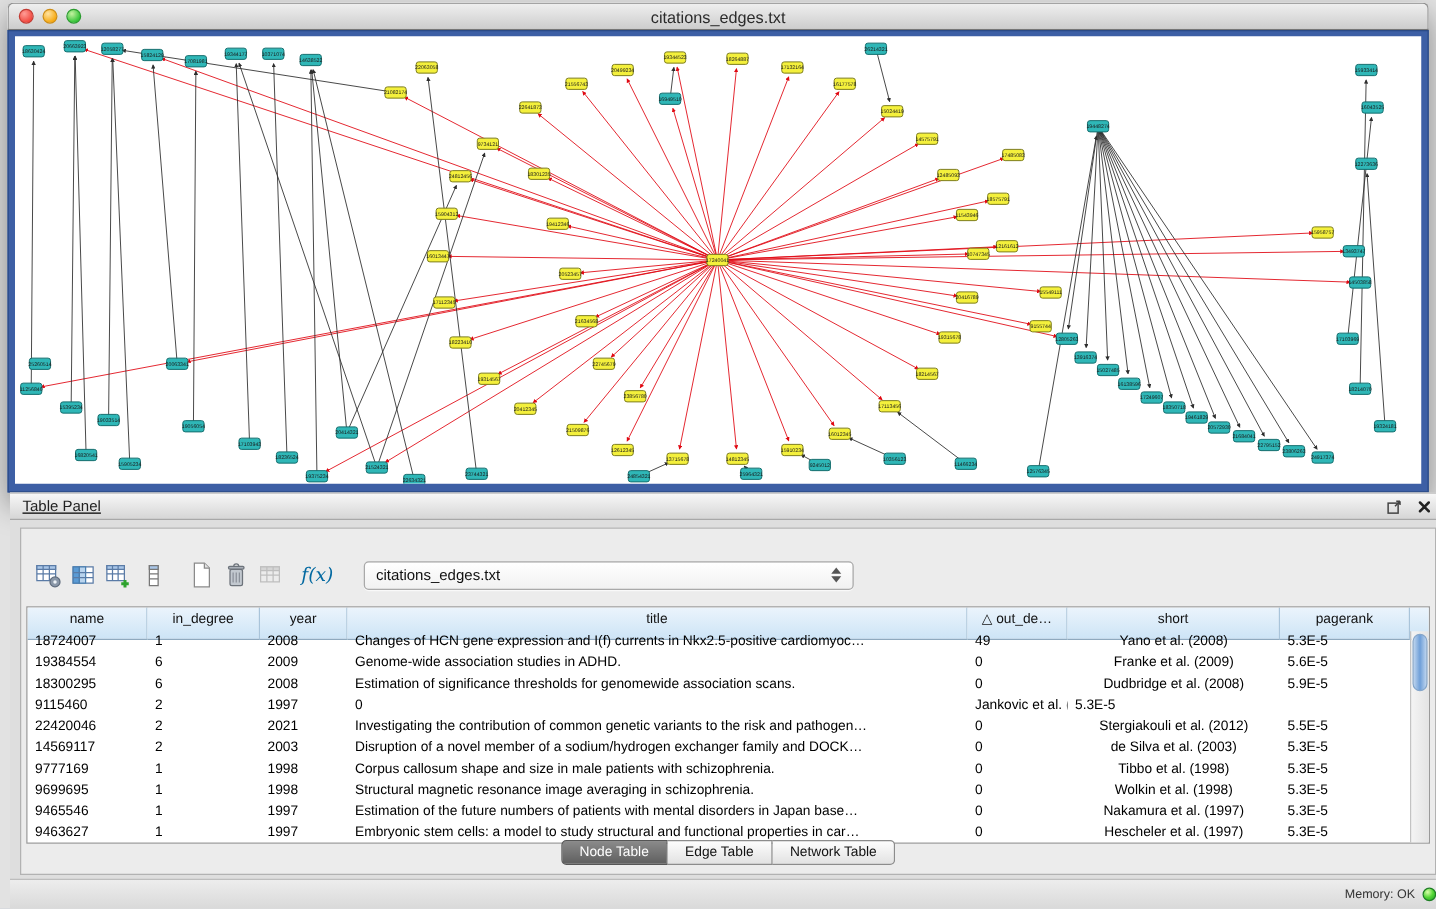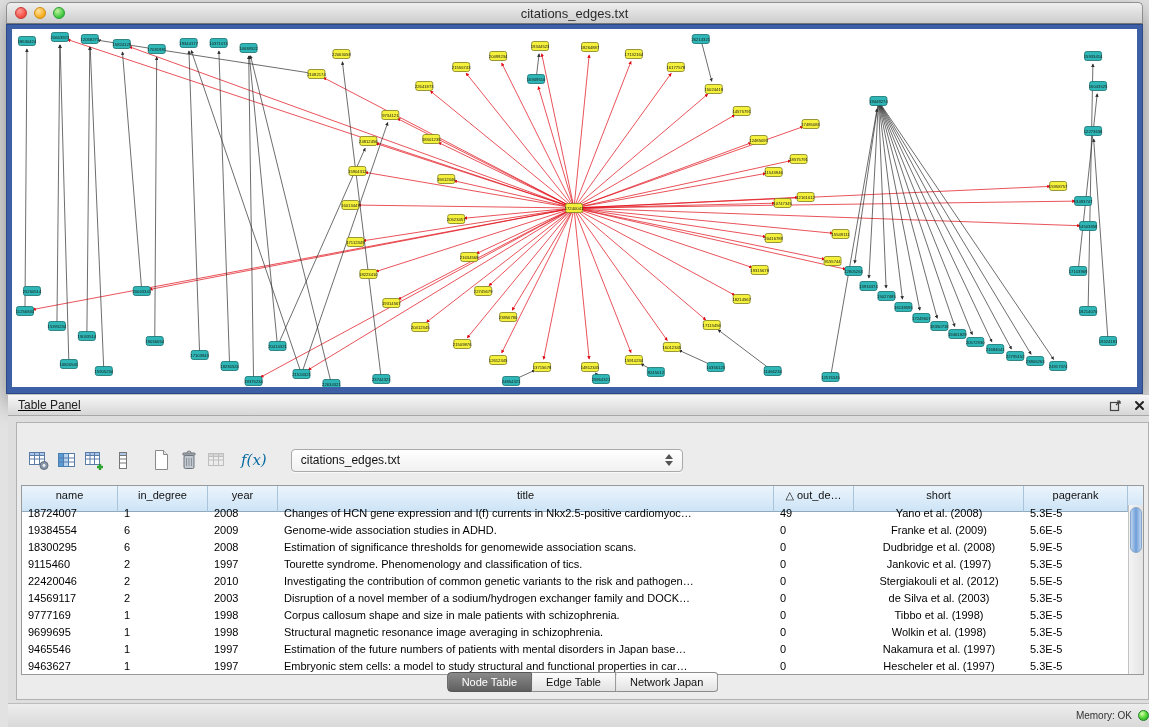--- a/index.html
+++ b/index.html
@@ -717,29 +717,28 @@
               <div class="td c2">2008</div>
               <div class="td c3">Estimation of significance thresholds for genomewide association scans.</div>
               <div class="td c4">0</div>
               <div class="td c5">Dudbridge et al. (2008)</div>
               <div class="td c6">5.9E-5</div>
             </div>
             <div class="tr">
               <div class="td c0">9115460</div>
               <div class="td c1">2</div>
               <div class="td c2">1997</div>
-              <div class="td c3">Tourette syndrome. Phenomenology and classification of tics.</div>
               <div class="td c4">0</div>
               <div class="td c5">Jankovic et al. (1997)</div>
               <div class="td c6">5.3E-5</div>
             </div>
             <div class="tr">
               <div class="td c0">22420046</div>
               <div class="td c1">2</div>
-              <div class="td c2">2010</div>
+              <div class="td c2">2021</div>
               <div class="td c3">Investigating the contribution of common genetic variants to the risk and pathogen…</div>
               <div class="td c4">0</div>
               <div class="td c5">Stergiakouli et al. (2012)</div>
               <div class="td c6">5.5E-5</div>
             </div>
             <div class="tr">
               <div class="td c0">14569117</div>
               <div class="td c1">2</div>
               <div class="td c2">2003</div>
               <div class="td c3">Disruption of a novel member of a sodium/hydrogen exchanger family and DOCK…</div>
@@ -785,21 +784,21 @@
             </div>
           </div>
         <div class="vscroll">
           <div class="vthumb"></div>
         </div>
       </div>
 
       <div class="tabs">
         <div class="tab selected">Node Table</div>
         <div class="tab">Edge Table</div>
-        <div class="tab">Network Japan</div>
+        <div class="tab">Network Table</div>
       </div>
     </div>
 
     <div class="status-bar">
       <span class="mem-label">Memory: OK</span>
       <span class="mem-dot"></span>
     </div>
   </div>
 </div>
 

